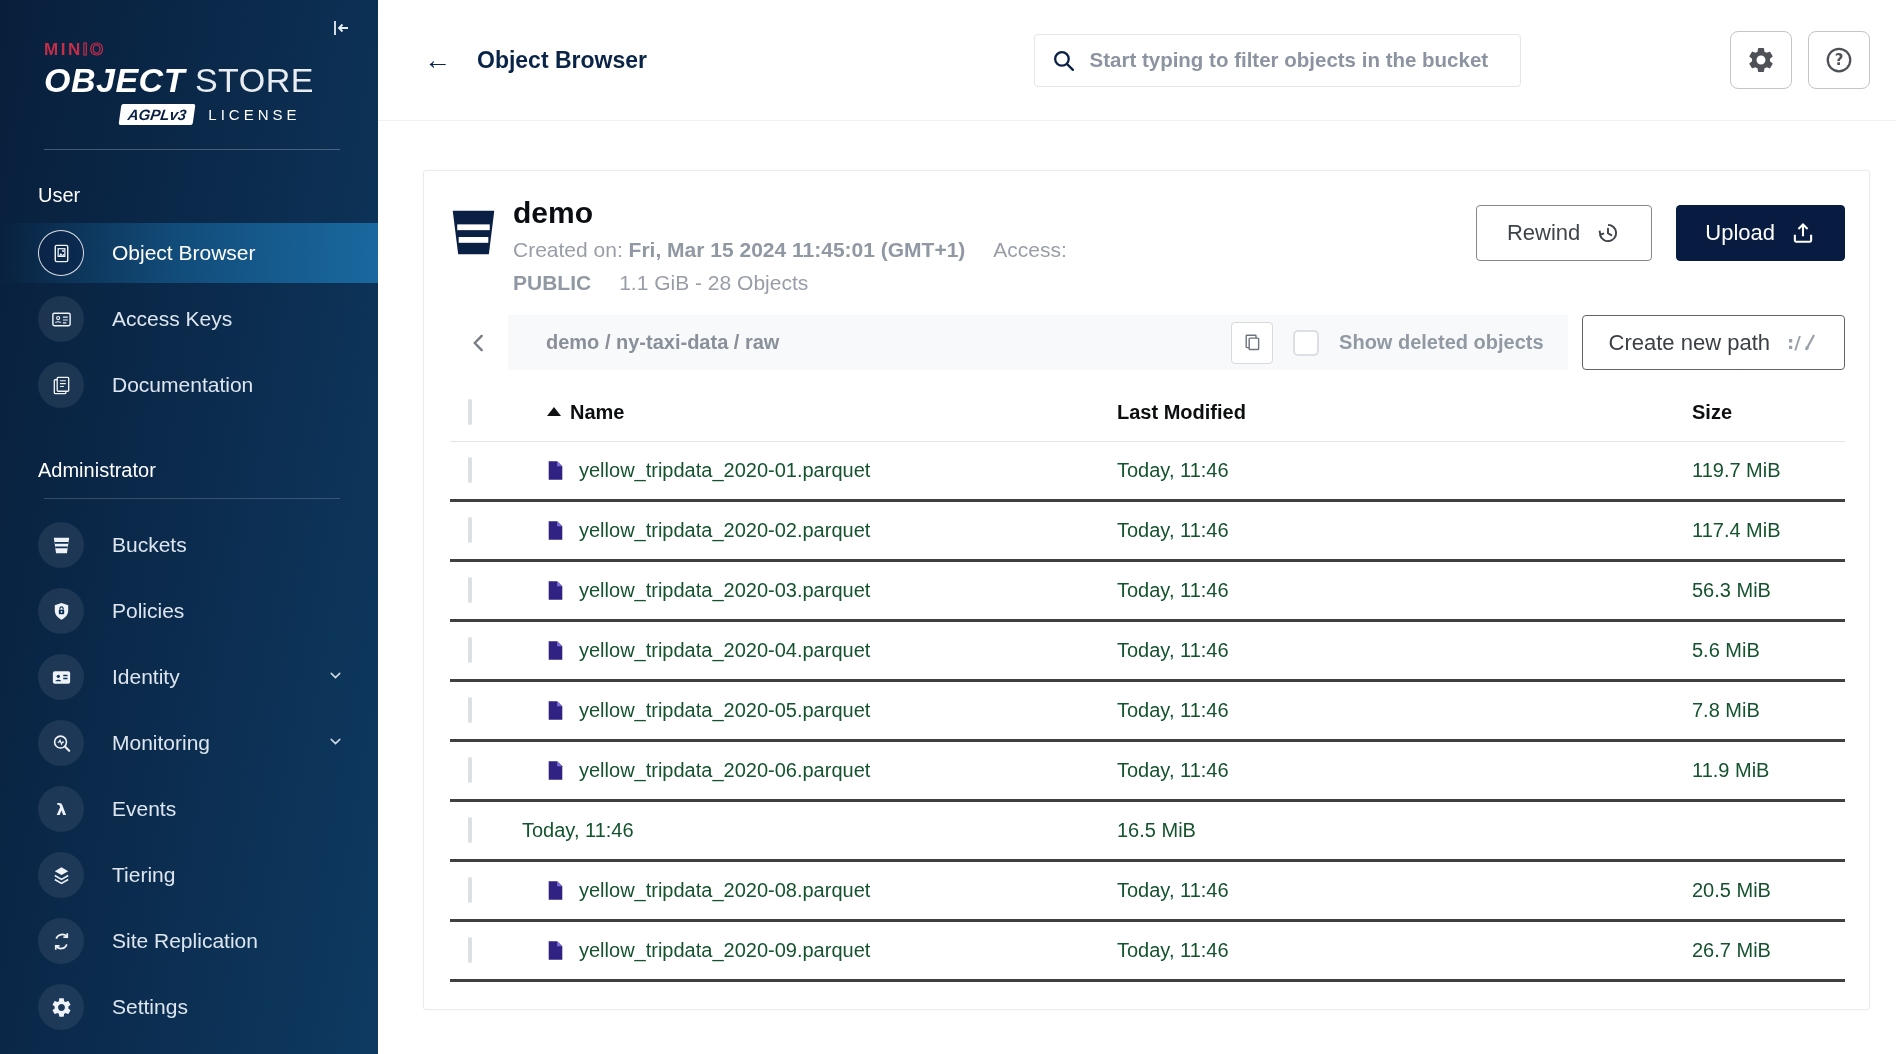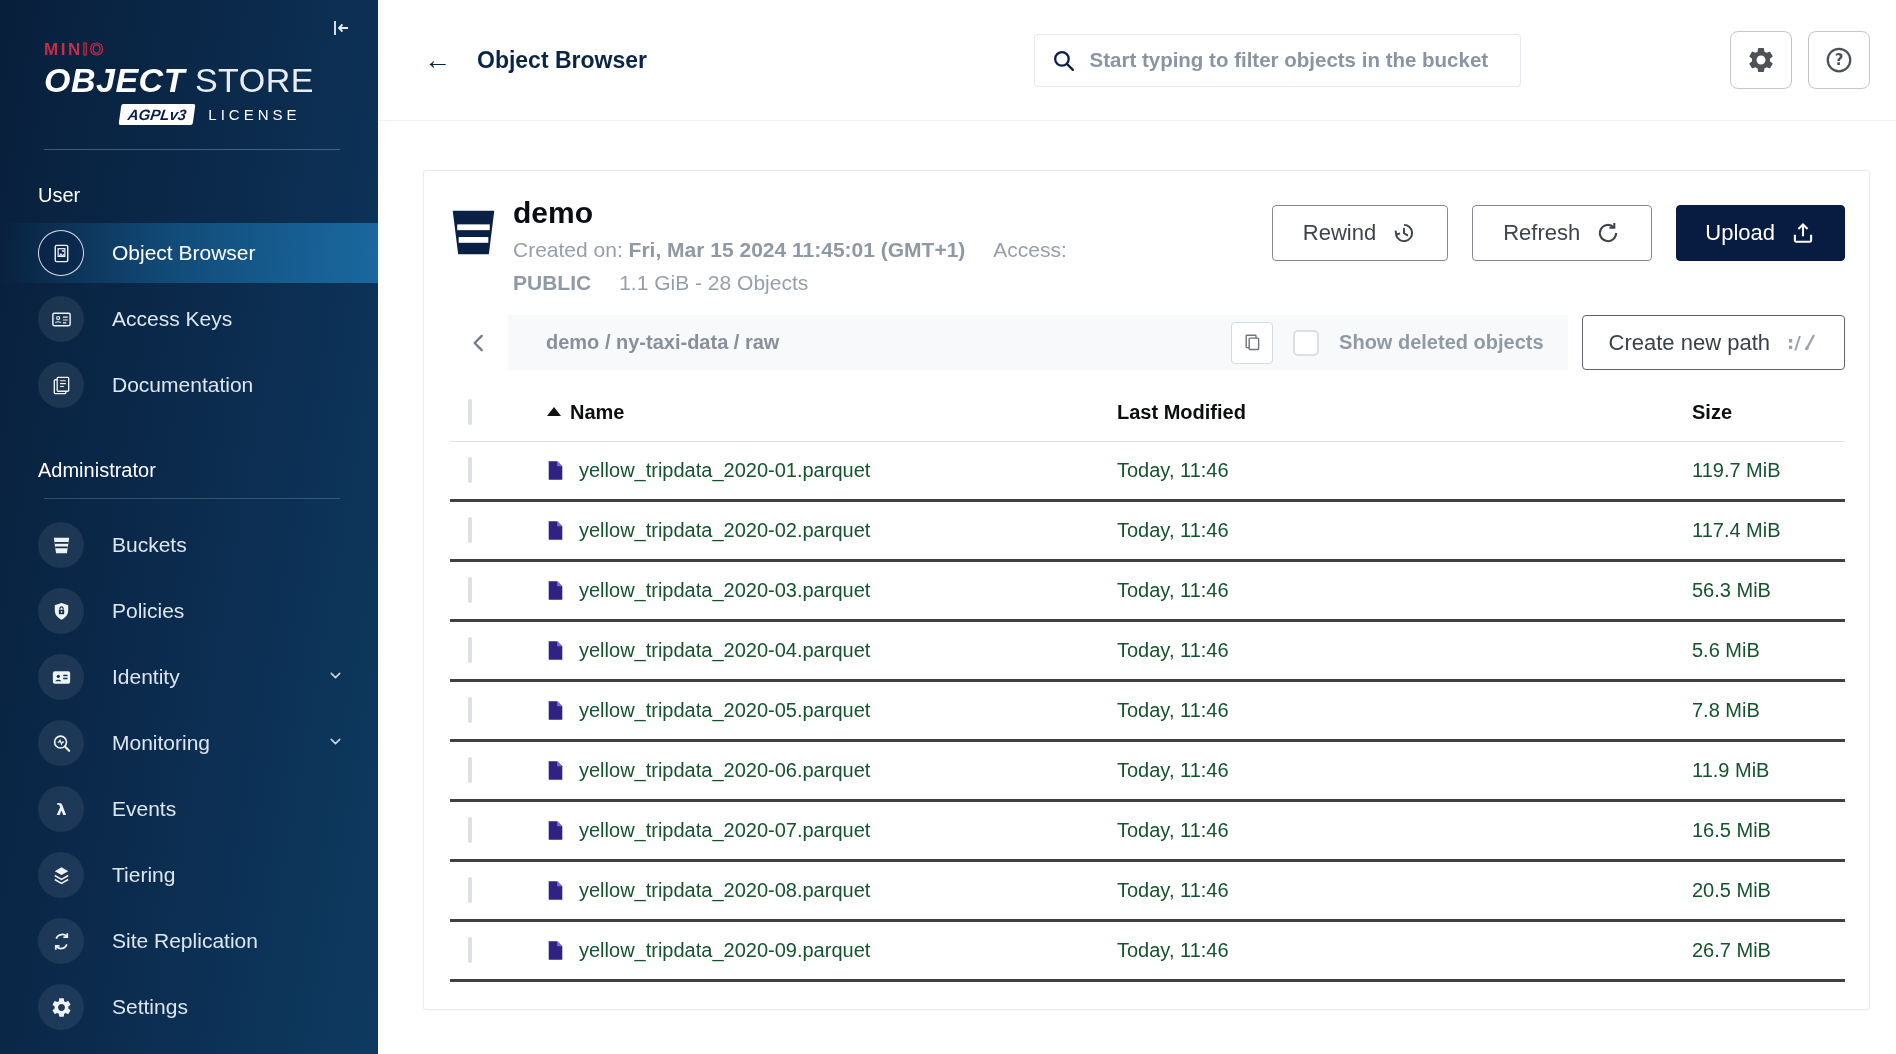--- a/index.html
+++ b/index.html
@@ -405,26 +405,20 @@
               <span class="mg"><span>Created on:</span> <b>Fri, Mar 15 2024 11:45:01 (GMT+1)</b></span><span class="mg"><span>Access:</span> <b>PUBLIC</b></span><span>1.1 GiB - 28 Objects</span>
             </div>
           </div>
           <div class="bh-actions">
             <button class="btn">
               <span>Rewind</span>
               <svg>
                   <use href="#i-rewind"></use>
                 </svg>
             </button>
-            <button class="btn">
-              <span>Refresh</span>
-              <svg>
-                  <use href="#i-refresh"></use>
-                </svg>
-            </button>
             <button class="btn primary">
               <span>Upload</span>
               <svg>
                   <use href="#i-upload"></use>
                 </svg>
             </button>
           </div>
         </div>
 
         <div class="toolbar-row">
@@ -541,26 +535,20 @@
                   </svg>
                   <span>yellow_tripdata_2020-06.parquet</span>
                 </div>
                 <div>Today, 11:46</div>
                 <div>11.9 MiB</div>
               </div>
               <div class="trow">
                 <div class="cell-cb">
                   <span class="cb"></span>
                 </div>
-                <div class="cell-name">
-                  <svg class="fico">
-                    <use href="#i-file"></use>
-                  </svg>
-                  <span>yellow_tripdata_2020-07.parquet</span>
-                </div>
                 <div>Today, 11:46</div>
                 <div>16.5 MiB</div>
               </div>
               <div class="trow">
                 <div class="cell-cb">
                   <span class="cb"></span>
                 </div>
                 <div class="cell-name">
                   <svg class="fico">
                     <use href="#i-file"></use>

